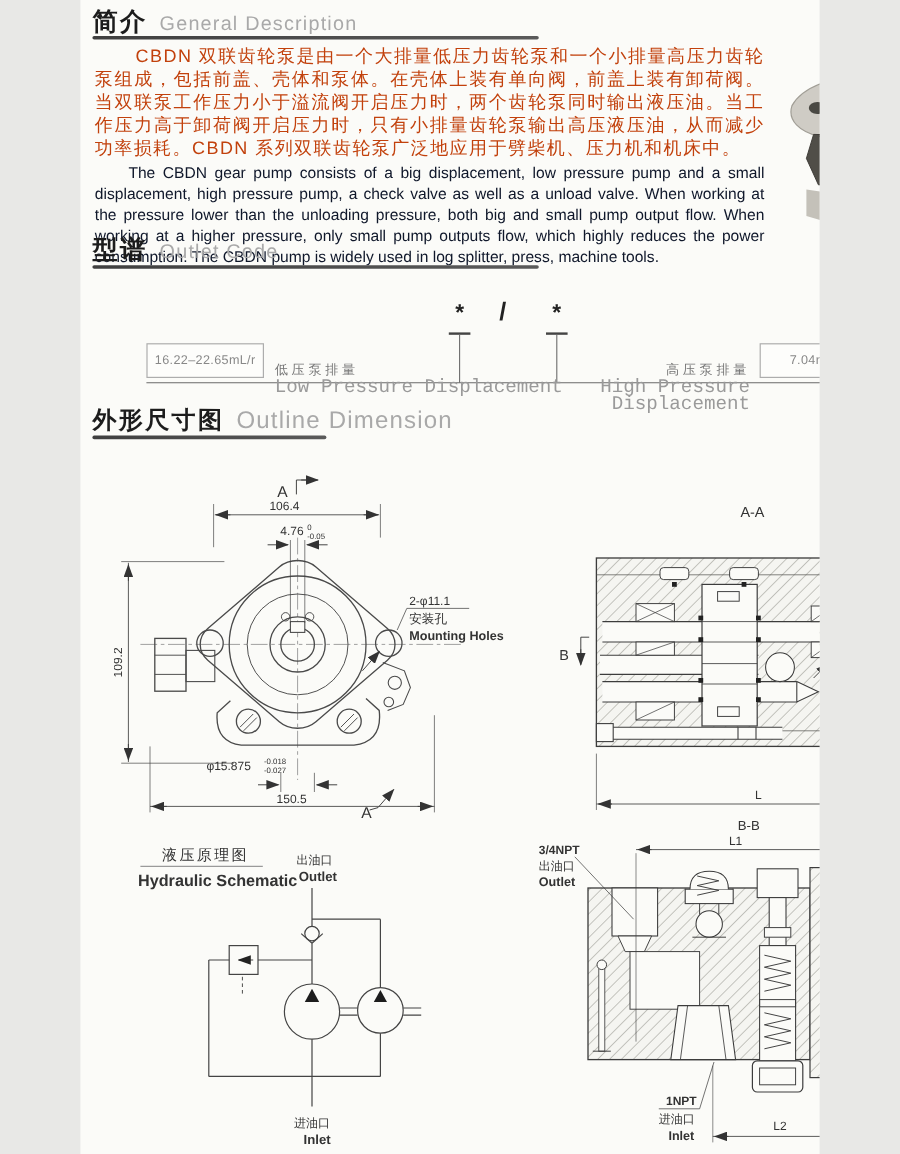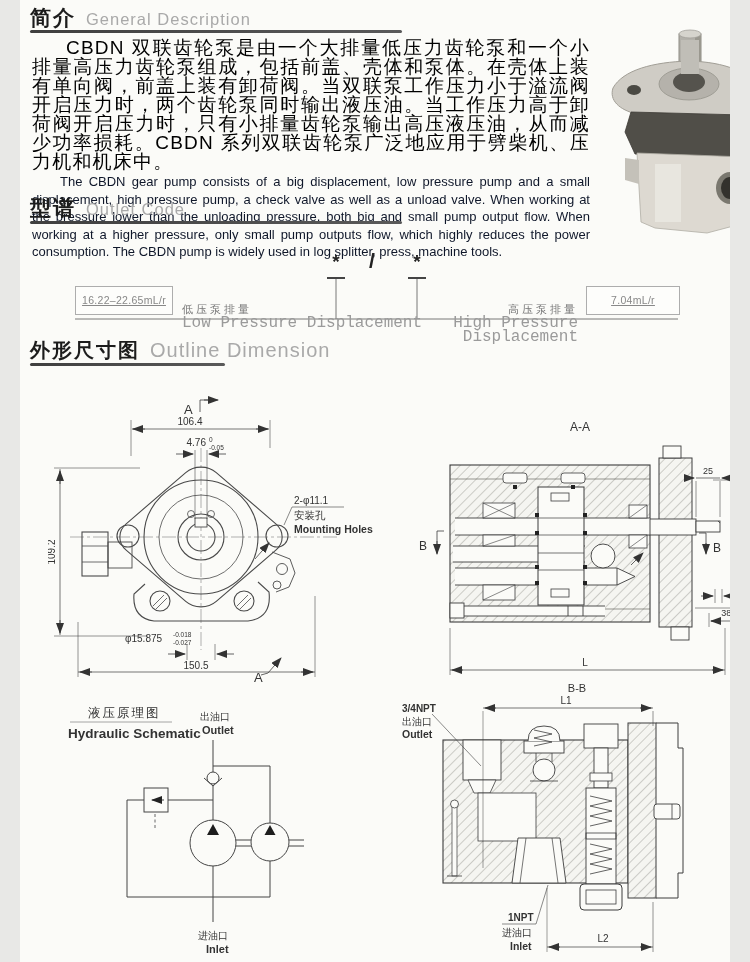--- a/index.html
+++ b/index.html
@@ -1,30 +1,30 @@
 <!DOCTYPE html>
 <html><head>
 <meta charset="utf-8">
 <style>
   html,body{margin:0;padding:0;}
   body{font-family:"Liberation Sans",sans-serif;background:#e8e8e6;}
-  #page{position:relative;width:710px;height:962px;background:#fbfbf8;margin:0 auto;overflow:hidden;}
+  #page{position:relative;width:616px;height:962px;background:#fbfbf8;margin:0 auto;overflow:hidden;}
   .abs{position:absolute;}
   .sec-head{position:absolute;white-space:nowrap;}
   .sec-head .zh{font-size:21px;font-weight:bold;color:#1c1c1c;letter-spacing:2px;}
   .sec-head .en{font-size:16.5px;color:#a9a9a9;margin-left:10px;letter-spacing:1px;}
   .rule{position:absolute;height:3px;background:linear-gradient(90deg,#3f3f3f,#5a5a5a);border-radius:2px;}
   .copy{position:absolute;left:12px;width:558px;}
   .copy p{margin:0 0 2px 0;text-align:justify;}
-  .copy .zh-p{font-size:19px;line-height:19px;color:#000000;letter-spacing:1.2px;text-indent:34px;}
+  .copy .zh-p{font-size:15px;line-height:19px;color:#c2410c;letter-spacing:1.2px;text-indent:34px;}
   .copy .en-p{font-size:13px;line-height:17.5px;color:#0f172a;text-indent:28px;}
   .oc-model{position:absolute;font-size:23px;font-weight:bold;color:#1f1f1f;letter-spacing:8px;}
   .oc-star{position:absolute;width:18px;height:26px;text-align:center;font-size:19px;font-weight:bold;color:#222;border-bottom:2px solid #444;}
   .oc-slash{position:absolute;font-size:21px;font-weight:bold;color:#222;}
-  .val-box{position:absolute;border:1px solid #adadad;height:27px;line-height:27px;text-align:center;font-size:10.5px;color:#888;background:#fdfdfb;letter-spacing:0.3px;text-decoration:underline;}
+  .val-box{position:absolute;border:1px solid #adadad;height:27px;line-height:27px;text-align:center;font-size:10.5px;color:#888;background:#fdfdfb;letter-spacing:0.3px;}
   .lbl{position:absolute;}
   .lbl-zh{font-size:11px;color:#757575;letter-spacing:3px;line-height:14px;margin-top:15px;}
   .lbl-en{font-size:16px;color:#9a9a9a;line-height:14px;font-family:Liberation Mono, monospace;}
   svg text{font-family:"Liberation Sans",sans-serif;fill:#333;}
   .cjk{font-family:"Liberation Sans",sans-serif;}
 </style>
 </head>
 <body>
 
 <div id="page">

